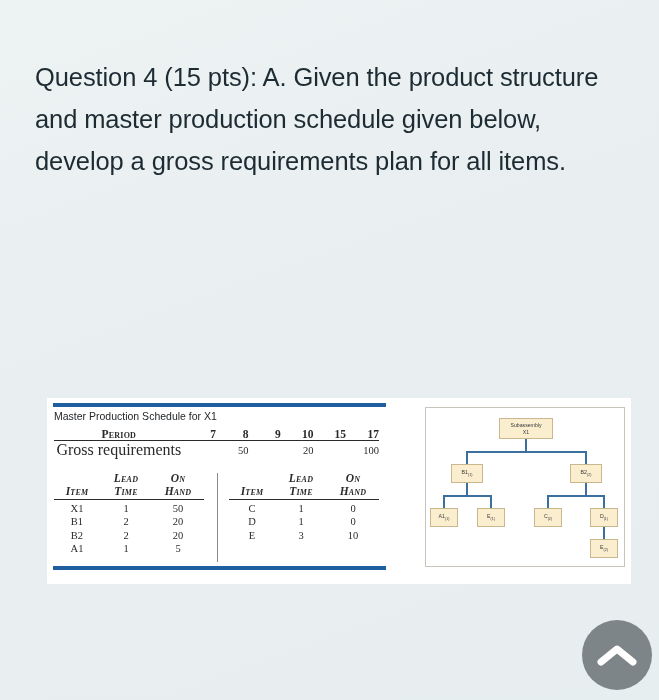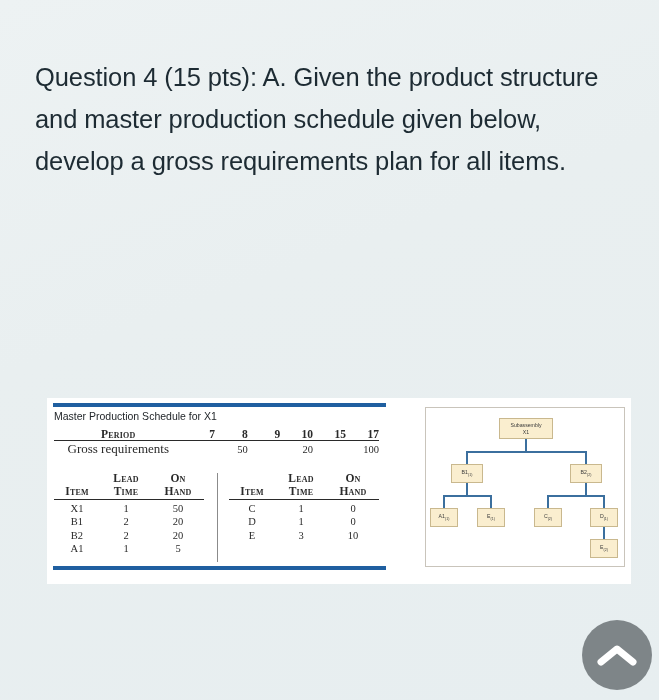--- a/index.html
+++ b/index.html
@@ -59,21 +59,21 @@
     position:absolute; left:7px; top:30px;
     width:325px;
     border-collapse:collapse;
     font-family:"Liberation Serif", serif;
     color:#2a2a2a;
   }
   table.mps td, table.mps th { padding:0; font-weight:normal; }
   .sc { font-variant:small-caps; font-weight:bold; font-size:11.5px; letter-spacing:.2px;}
   .mps-hdr td { border-bottom:1.3px solid #2a2a2a; padding-bottom:2px; font-size:11px;}
   .mps-hdr td.num { text-align:right; font-weight:bold; font-size:11.5px; }
-  .mps-row td { padding-top:4px; font-size:13px; }
+  .mps-row td { padding-top:4px; font-size:16px; }
   .mps-row td.num { text-align:right; font-size:10.5px; }
   .lbl-cell { text-align:center; white-space:nowrap; }
 
   
   .inv-wrap {
     position:absolute; left:7px; top:75px; width:325px; height:90px;
   }
   .inv-divider {
     position:absolute; left:163px; top:0px; width:1.2px; height:89px;
     background:#8b8b8b;
@@ -83,20 +83,21 @@
     border-collapse:collapse;
     font-family:"Liberation Serif", serif;
     color:#2a2a2a;
   }
   #inv-left { left:0px; width:150px; }
   #inv-right { left:175px; width:150px; }
   table.inv td { padding:0; font-weight:normal; }
   table.inv thead td {
     font-size:9.5px; text-align:center; line-height:10.5px;
     padding-bottom:1px;
+    font-style:italic;
   }
   table.inv thead tr.h2 td { border-bottom:1.3px solid #2a2a2a; padding-bottom:2px;}
   table.inv tbody td { font-size:10.5px; text-align:center; padding-top:2.5px; }
   table.inv td.item-col { text-align:center; }
   .hdr-item { vertical-align:bottom; }
 
   
   #structure-panel {
     position:absolute; left:378px; top:9px;
     width:200px; height:160px;

